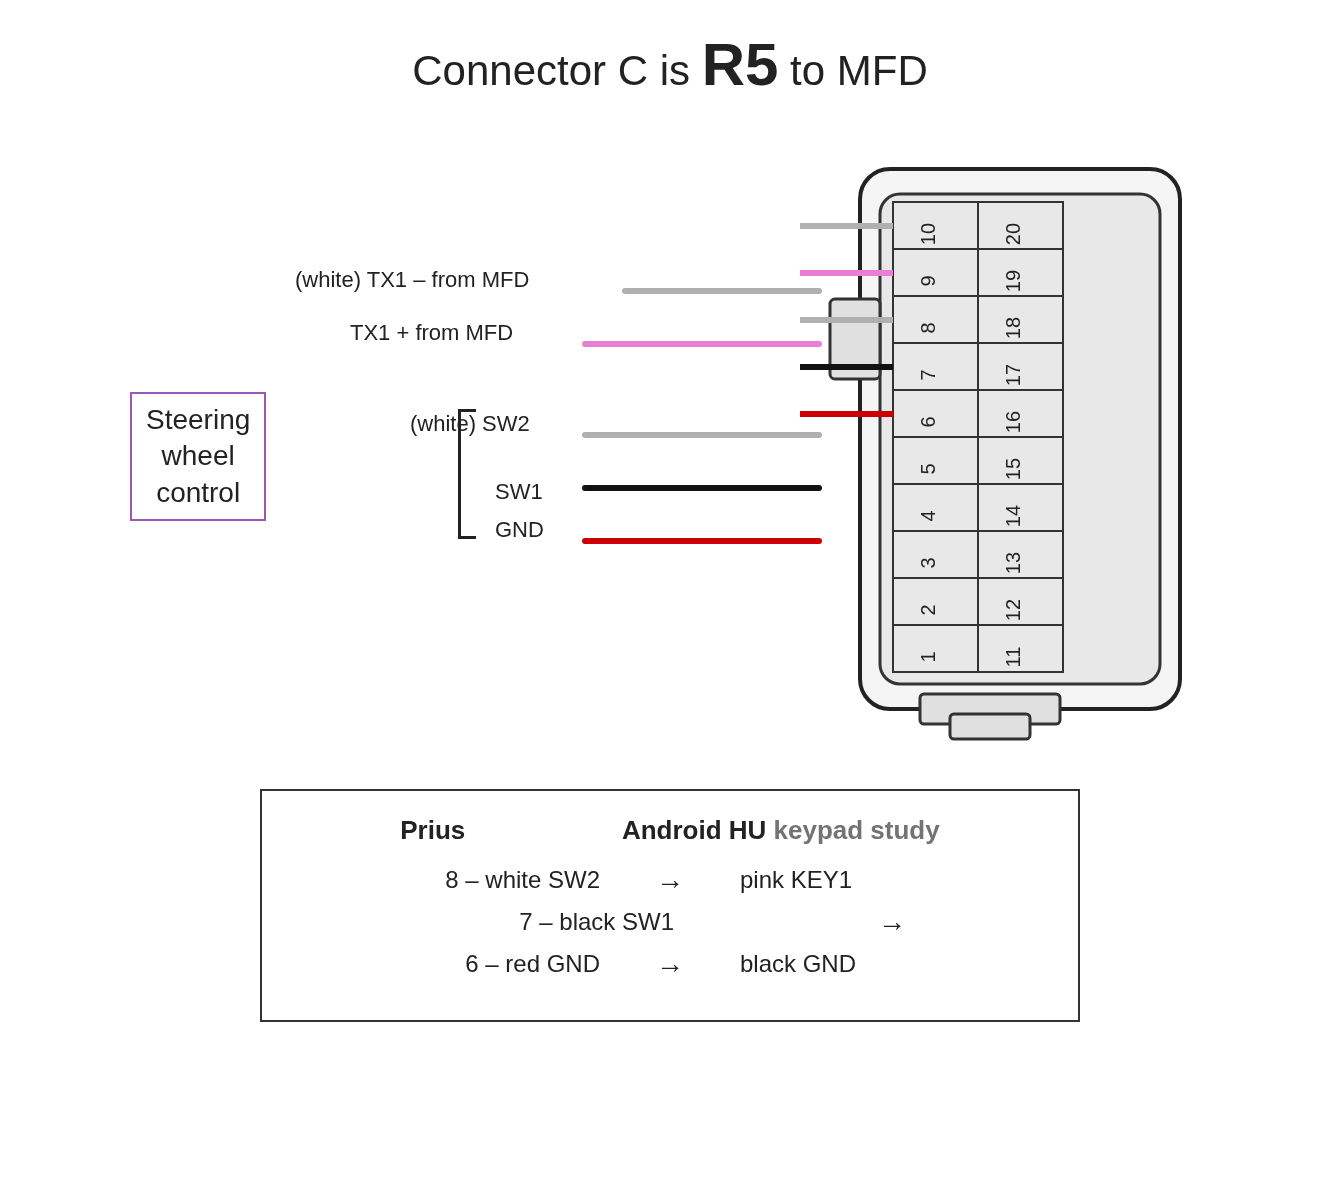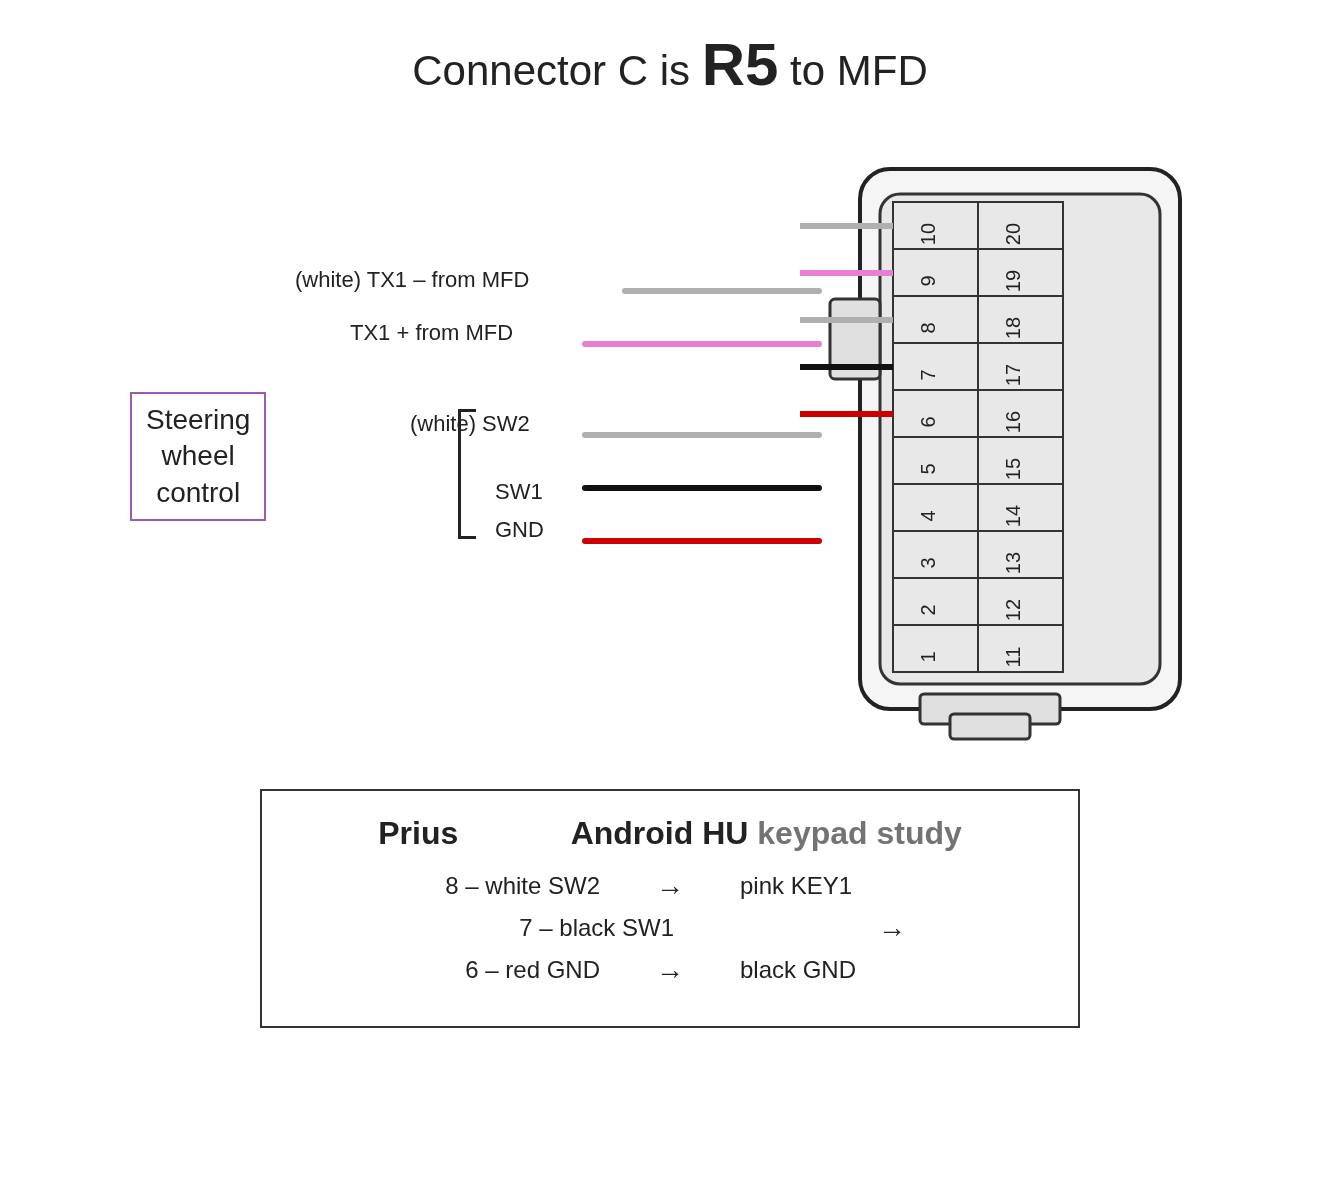--- a/index.html
+++ b/index.html
@@ -100,21 +100,21 @@
       width: 820px;
     }
 
     .info-box-header {
       display: flex;
       justify-content: space-around;
       margin-bottom: 18px;
     }
 
     .info-col-title {
-      font-size: 32px;
+      font-size: 26px;
       font-weight: bold;
       color: #222;
     }
 
     .info-col-title .red {
       color: #737373;
     }
 
     .info-row {
       display: flex;

